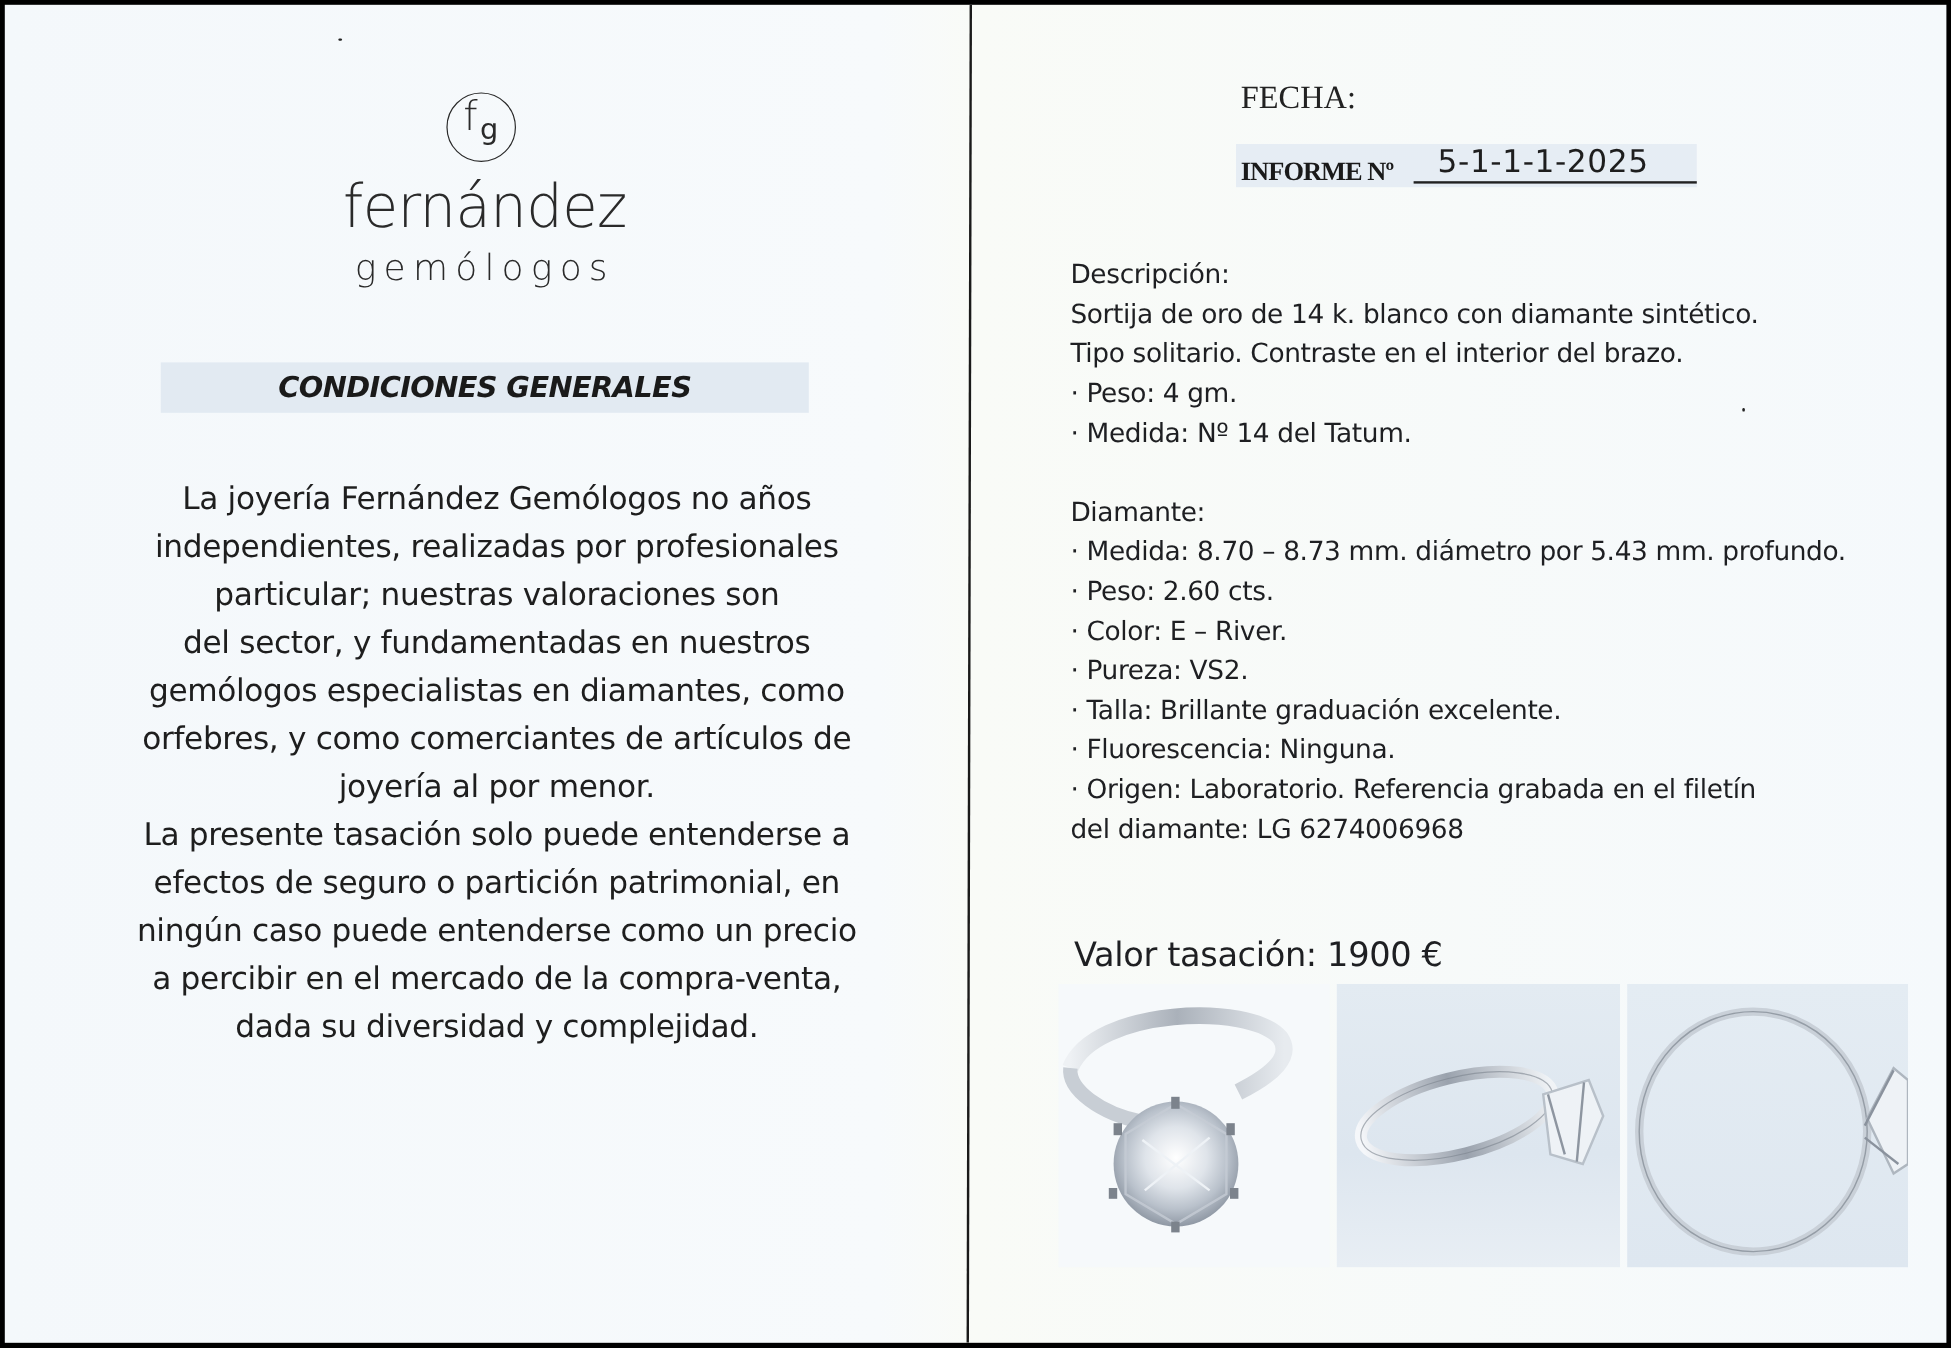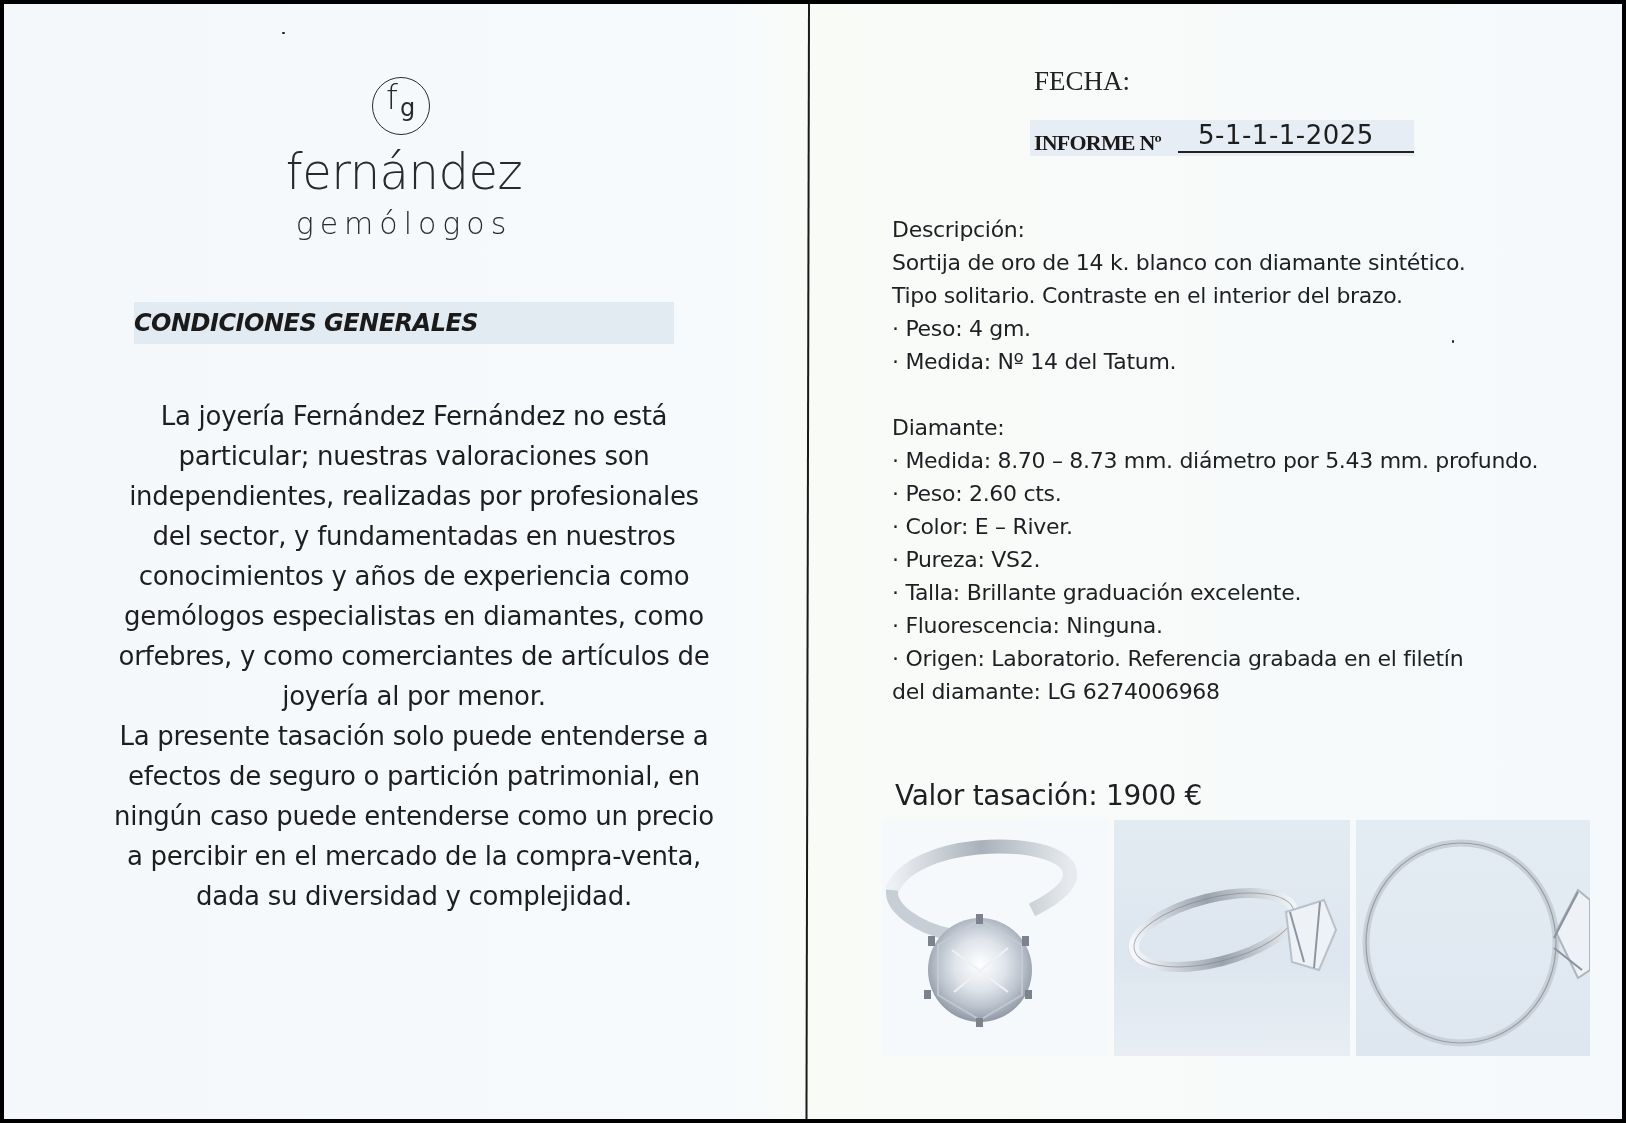--- a/index.html
+++ b/index.html
@@ -42,21 +42,21 @@
     transform: scaleX(0.96);
   }
   .brand-sub {
     position: absolute; left: 270px; top: 205px; width: 260px; text-align: center;
     font-family: "DejaVu Sans", sans-serif; font-size: 30px; font-weight: 300;
     letter-spacing: 6px; color: #2a2a2a; line-height: 1;
   }
   .conditions-banner {
     position: absolute; left: 130px; top: 298px; width: 540px; height: 42px;
     background: #e2eaf2;
-    display: flex; align-items: center; 
+    display: flex; align-items: center; justify-content: center;
   }
   .conditions-banner span {
     font-family: "DejaVu Sans", sans-serif; font-weight: bold; font-style: italic;
     font-size: 24px; color: #1a1a1a; letter-spacing: -0.5px;
   }
   .conditions-text {
     position: absolute; left: 80px; top: 392px; width: 660px; text-align: center;
     font-family: "DejaVu Sans", sans-serif; font-size: 26px; line-height: 40px;
     color: #1e1e1e; letter-spacing: -0.3px;
   }
@@ -118,25 +118,24 @@
       <span class="g">g</span>
     </div>
     <div class="brand-name">fernández</div>
     <div class="brand-sub">gemólogos</div>
 
     <div class="conditions-banner">
       <span>CONDICIONES GENERALES</span>
     </div>
 
     <div class="conditions-text">
-      <div>La joyería Fernández Fernández no está</div>
+      <div>La joyería Fernández Gemólogos no años</div>
+      <div>independientes, realizadas por profesionales</div>
       <div>particular; nuestras valoraciones son</div>
-      <div>independientes, realizadas por profesionales</div>
       <div>del sector, y fundamentadas en nuestros</div>
-      <div>conocimientos y años de experiencia como</div>
       <div>gemólogos especialistas en diamantes, como</div>
       <div>orfebres, y como comerciantes de artículos de</div>
       <div>joyería al por menor.</div>
       <div>La presente tasación solo puede entenderse a</div>
       <div>efectos de seguro o partición patrimonial, en</div>
       <div>ningún caso puede entenderse como un precio</div>
       <div>a percibir en el mercado de la compra-venta,</div>
       <div>dada su diversidad y complejidad.</div>
     </div>
   </section>

